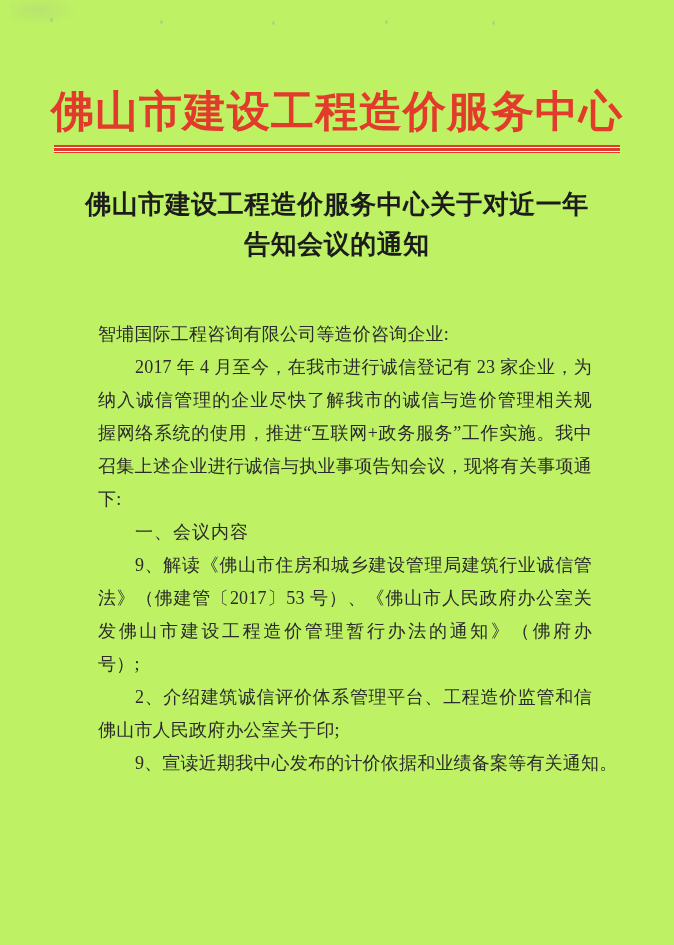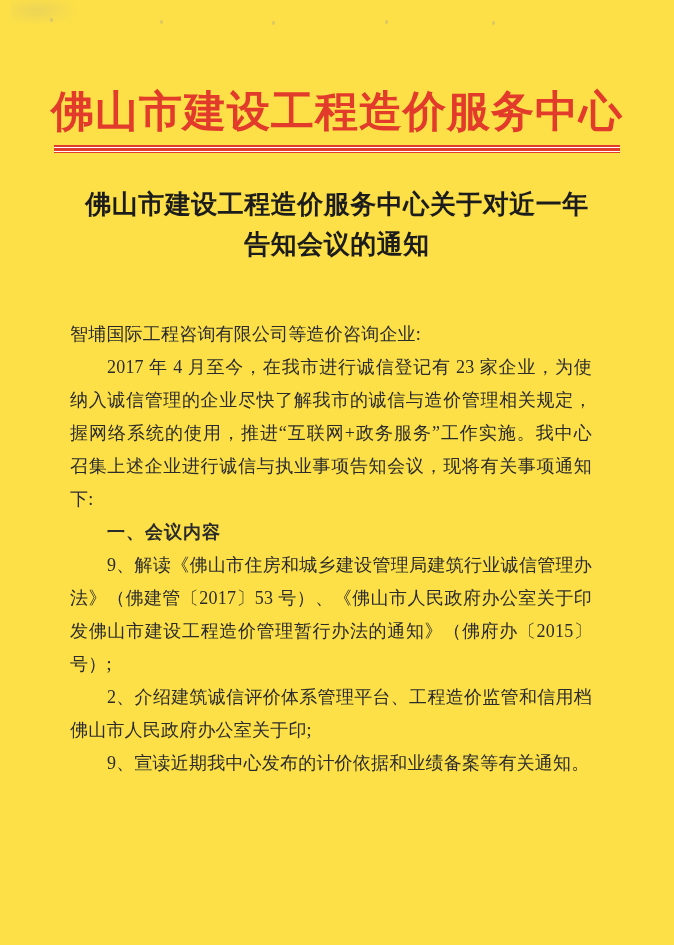--- a/index.html
+++ b/index.html
@@ -5,21 +5,21 @@
   html, body {
     margin: 0;
     padding: 0;
     background: #e9e9e9;
   }
   .page {
     position: relative;
     width: 674px;
     height: 945px;
     margin: 0 auto;
-    background: #fde047;
+    background: #bef264;
     overflow: hidden;
     font-family: "Liberation Serif", "DejaVu Serif", serif;
   }
   
   .speck {
     position: absolute;
     background: #9a9a9a;
     opacity: 0.35;
     border-radius: 50%;
   }
@@ -74,34 +74,35 @@
   .body-text {
     margin-top: 53px;
     padding: 0 82px 0 70px;
     font-size: 18px;
     line-height: 33px;
     color: #2b2b2b;
     letter-spacing: 0.2px;
   }
   .b-line {
     white-space: nowrap;
+    margin-left: 28px;
   }
   .b-line.fill {
     white-space: normal;
     text-align: justify;
     -moz-text-align-last: justify;
     text-align-last: justify;
     overflow: hidden;
     height: 33px;
   }
   .b-line.indent {
     text-indent: 37px;
   }
   .b-line.bold {
-    font-weight: bold;
+    font-weight: normal;
     letter-spacing: 1px;
   }
 </style>
 </head>
 <body>
 
 <div class="page">
 
   <div class="smudge"></div>
   <span class="speck" style="left:50px;  top:18px; width:3px; height:4px;"></span>

